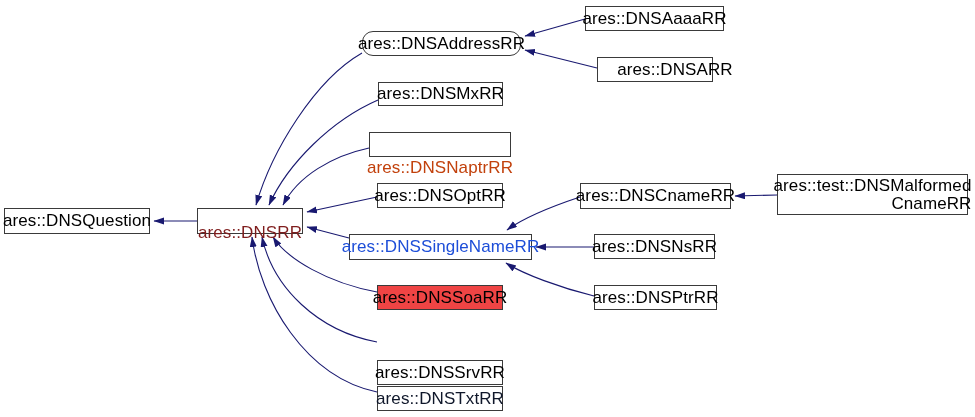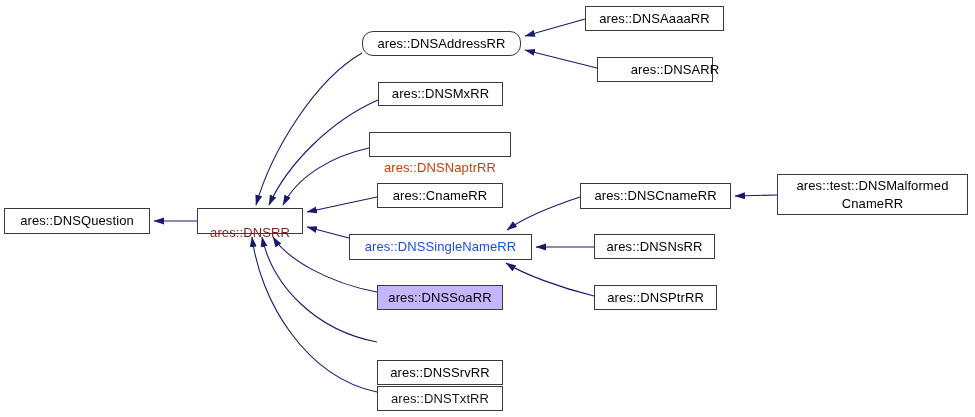--- a/index.html
+++ b/index.html
@@ -28,24 +28,24 @@
     box-sizing: border-box;
     background: #ffffff;
     border: 1px solid #3a3a3a;
     display: flex;
     align-items: center;
     justify-content: center;
     cursor: pointer;
     z-index: 2;
   }
   .node .label {
-    font-size: 13px;
+    font-size: 17px;
     line-height: 18px;
     color: #000000;
-    text-align: center;
+    text-align: right;
     white-space: pre-line;
     letter-spacing: 0.1px;
   }
 </style>
 </head>
 <body>
 
 <div id="canvas">
   <svg id="edges-layer" xmlns="http://www.w3.org/2000/svg" width="975" height="417" viewBox="0 0 975 417">
     <defs>
@@ -87,26 +87,26 @@
       <div class="node" style="left: 597px; top: 57px; width: 116px; height: 25px; background: rgb(255, 255, 255); border-color: rgb(58, 58, 58); padding-left: 40px;">
         <span class="label" style="color: rgb(0, 0, 0);">ares::DNSARR</span>
       </div>
       <div class="node" style="left: 378px; top: 82px; width: 125px; height: 24px; background: rgb(255, 255, 255); border-color: rgb(58, 58, 58);">
         <span class="label" style="color: rgb(0, 0, 0);">ares::DNSMxRR</span>
       </div>
       <div class="node" style="left: 369px; top: 132px; width: 142px; height: 25px; background: rgb(255, 255, 255); border-color: rgb(58, 58, 58);">
         <span class="label" style="color: #c2410c; margin-top: 46px;">ares::DNSNaptrRR</span>
       </div>
       <div class="node" style="left: 377px; top: 183px; width: 126px; height: 25px; background: rgb(255, 255, 255); border-color: rgb(58, 58, 58);">
-        <span class="label" style="color: rgb(0, 0, 0);">ares::CnameRR</span>
+        <span class="label" style="color: rgb(0, 0, 0);">ares::DNSOptRR</span>
       </div>
       <div class="node" style="left: 349px; top: 234px; width: 183px; height: 26px; background: rgb(255, 255, 255); border-color: rgb(58, 58, 58);">
         <span class="label" style="color: #1d4ed8;">ares::DNSSingleNameRR</span>
       </div>
-      <div class="node" style="left: 377px; top: 285px; width: 126px; height: 25px; background: #c4b5fd; border-color: rgb(58, 58, 58);">
+      <div class="node" style="left: 377px; top: 285px; width: 126px; height: 25px; background: #ef4444; border-color: rgb(58, 58, 58);">
         <span class="label" style="color: rgb(0, 0, 0);">ares::DNSSoaRR</span>
       </div>
       <div class="node" style="left: 377px; top: 336px; width: 126px; height: 25px; background: rgb(255, 255, 255); border-color: rgb(58, 58, 58); margin-top: 24px;">
         <span class="label" style="color: rgb(0, 0, 0);">ares::DNSSrvRR</span>
       </div>
       <div class="node" style="left: 377px; top: 386px; width: 126px; height: 25px; background: rgb(255, 255, 255); border-color: rgb(58, 58, 58);">
         <span class="label" style="color: #0f172a;">ares::DNSTxtRR</span>
       </div>
       <div class="node" style="left: 580px; top: 183px; width: 151px; height: 26px; background: rgb(255, 255, 255); border-color: rgb(58, 58, 58);">
         <span class="label" style="color: rgb(0, 0, 0);">ares::DNSCnameRR</span>

